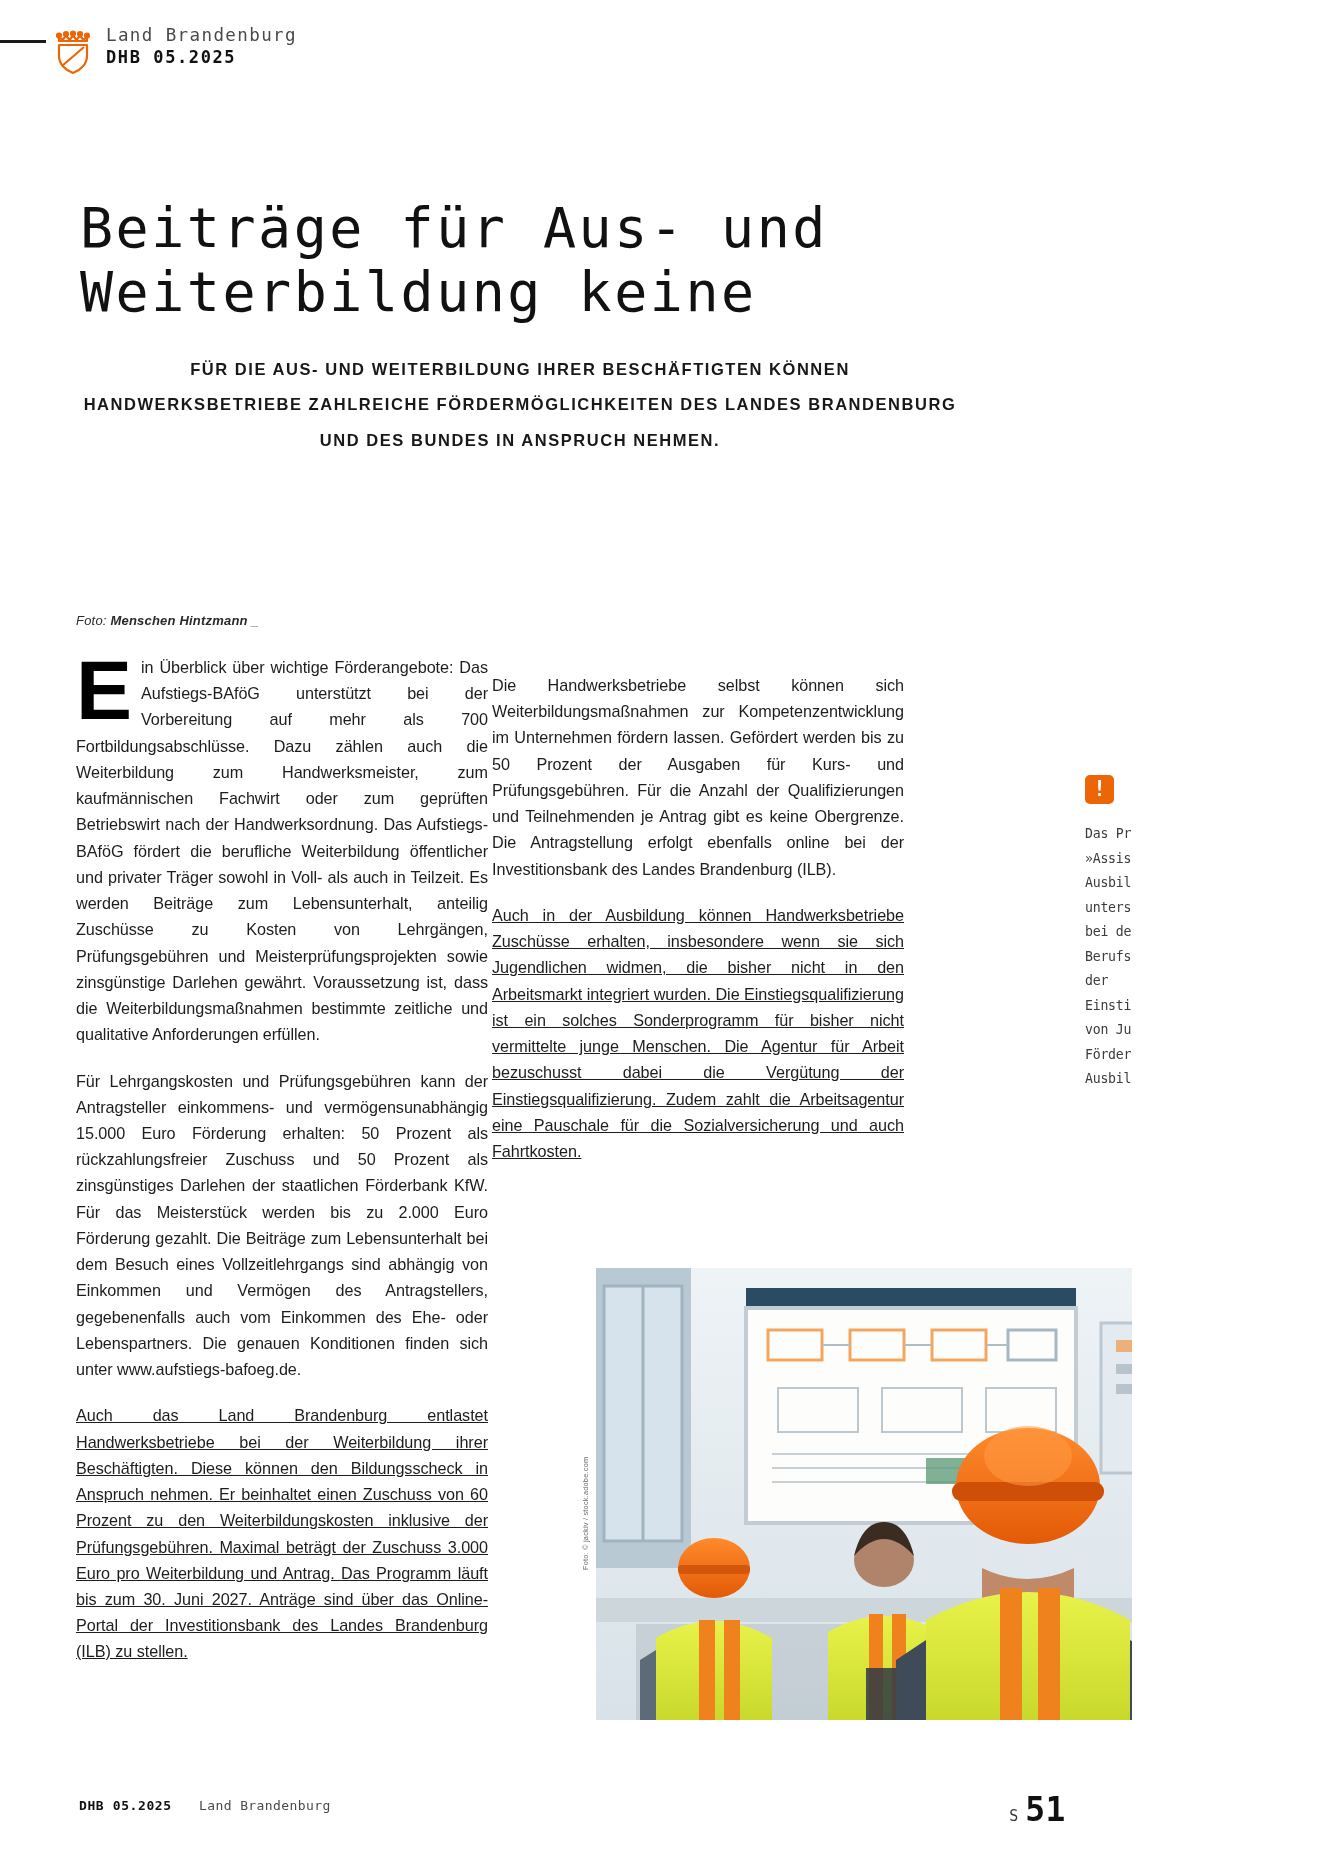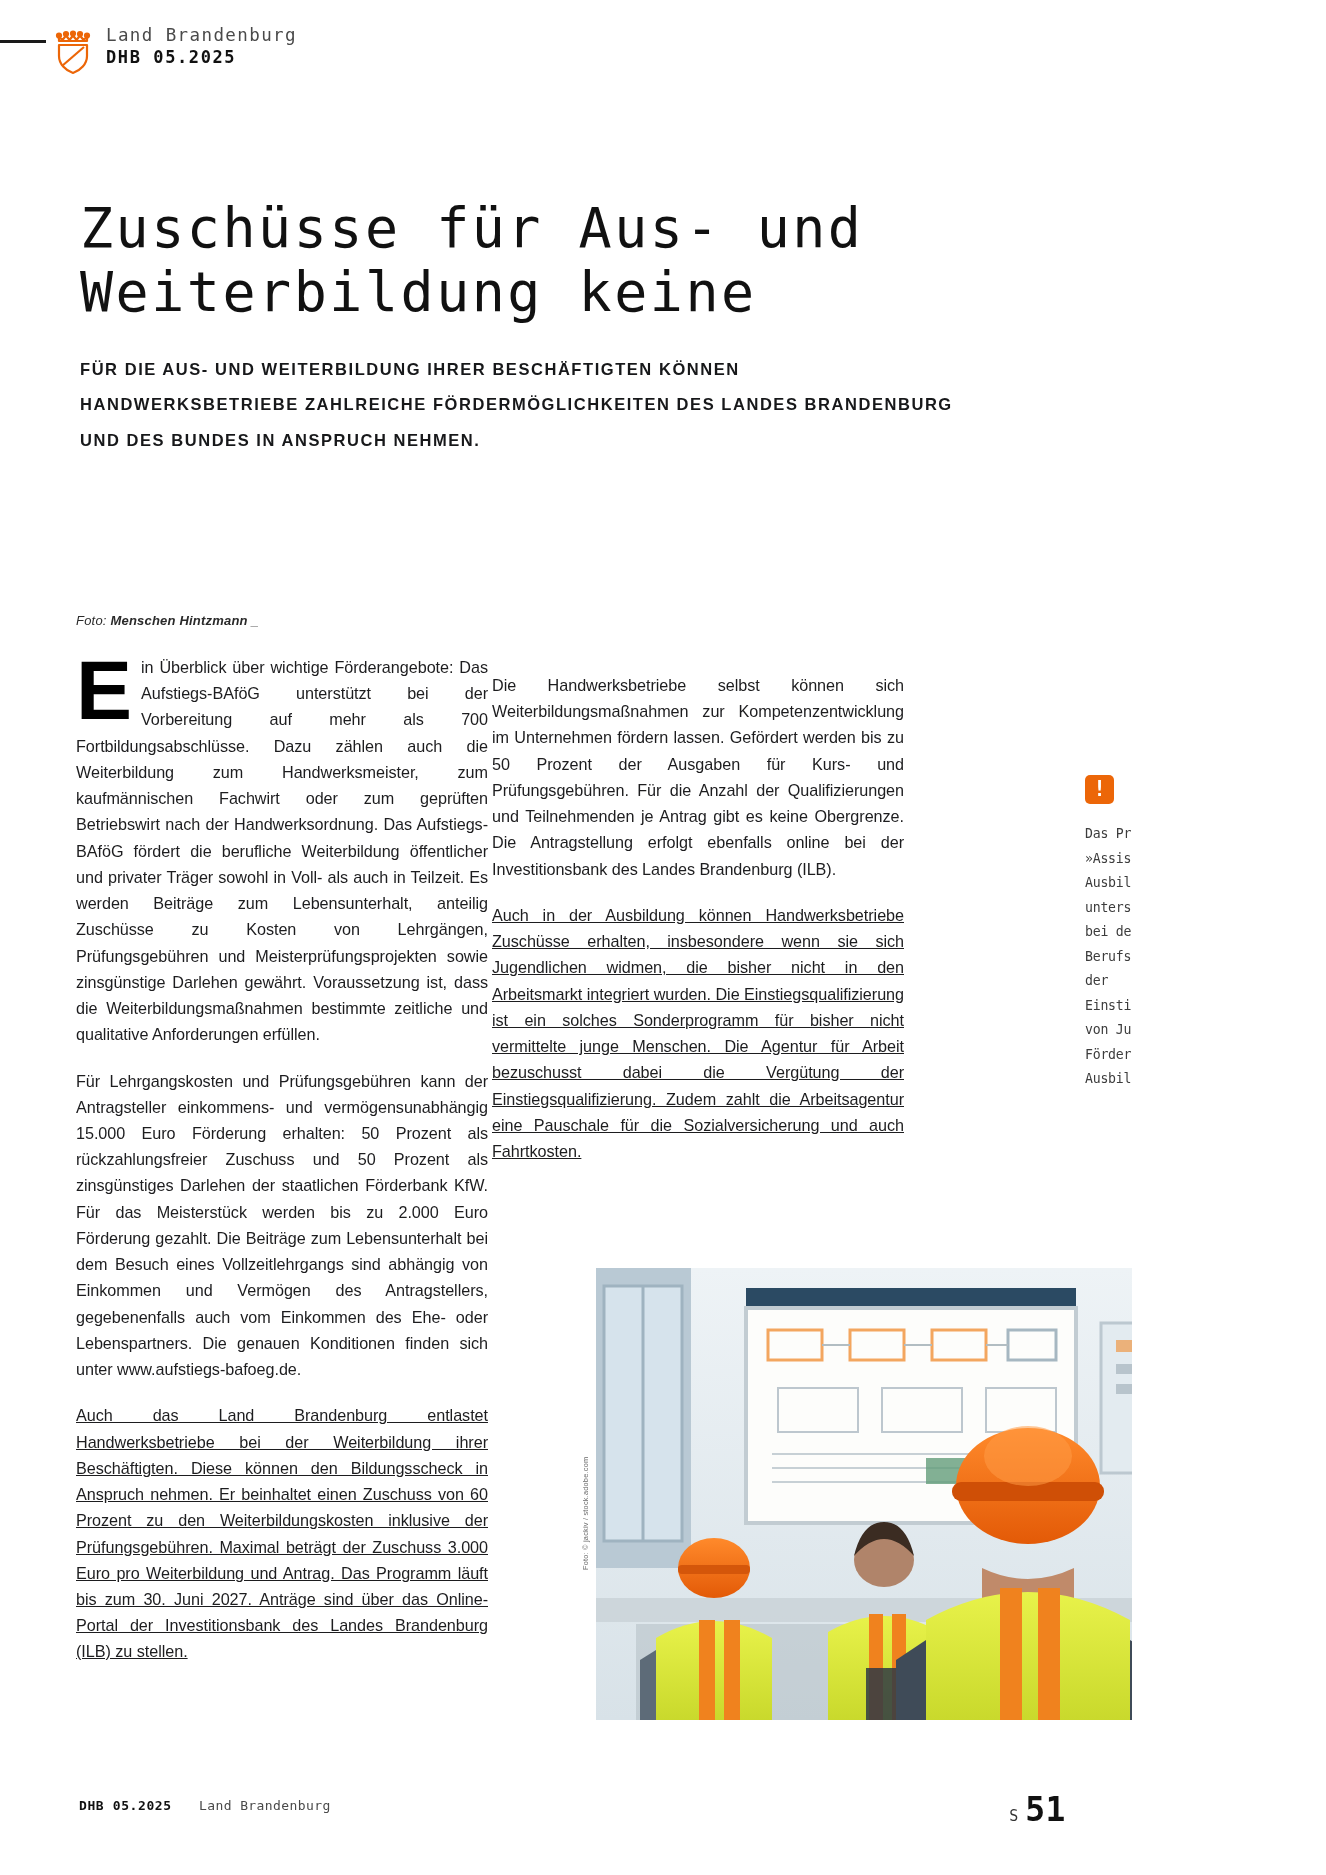--- a/index.html
+++ b/index.html
@@ -85,20 +85,21 @@
     position: absolute;
     left: 80px;
     top: 352px;
     width: 880px;
     font-family: "Liberation Sans", sans-serif;
     font-size: 16.5px;
     font-weight: bold;
     line-height: 2.15;
     letter-spacing: 1.55px;
     color: #17181a;
+    text-align: center;
   }
   .standfirst .sf-line { display: block; white-space: nowrap; }
 
   
   .byline {
     position: absolute;
     left: 76px;
     top: 613px;
     font-size: 13px;
     font-style: italic;
@@ -249,21 +250,21 @@
         </g>
       </svg>
     </span>
     <span class="masthead-text">
       <span class="masthead-brand">Land Brandenburg</span>
       <span class="masthead-issue">DHB 05.2025</span>
     </span>
   </div>
 
   <h1 class="headline">
-    <span class="hl-line">Zuschüsse für Aus- und</span>
+    <span class="hl-line">Beiträge für Aus- und</span>
     <span class="hl-line">Weiterbildung keine</span>
   </h1>
 
   <div class="standfirst">
     <span class="sf-line">FÜR DIE AUS- UND WEITERBILDUNG IHRER BESCHÄFTIGTEN KÖNNEN</span>
     <span class="sf-line">HANDWERKSBETRIEBE ZAHLREICHE FÖRDERMÖGLICHKEITEN DES LANDES BRANDENBURG</span>
     <span class="sf-line">UND DES BUNDES IN ANSPRUCH NEHMEN.</span>
   </div>
 
   <div class="byline">

